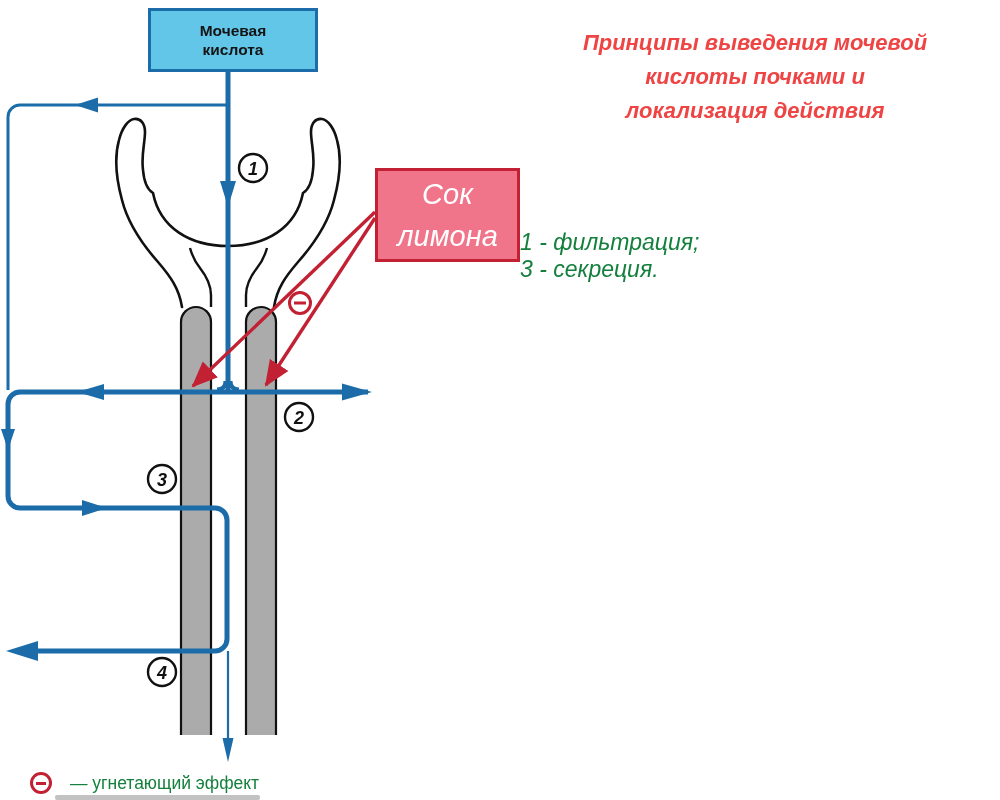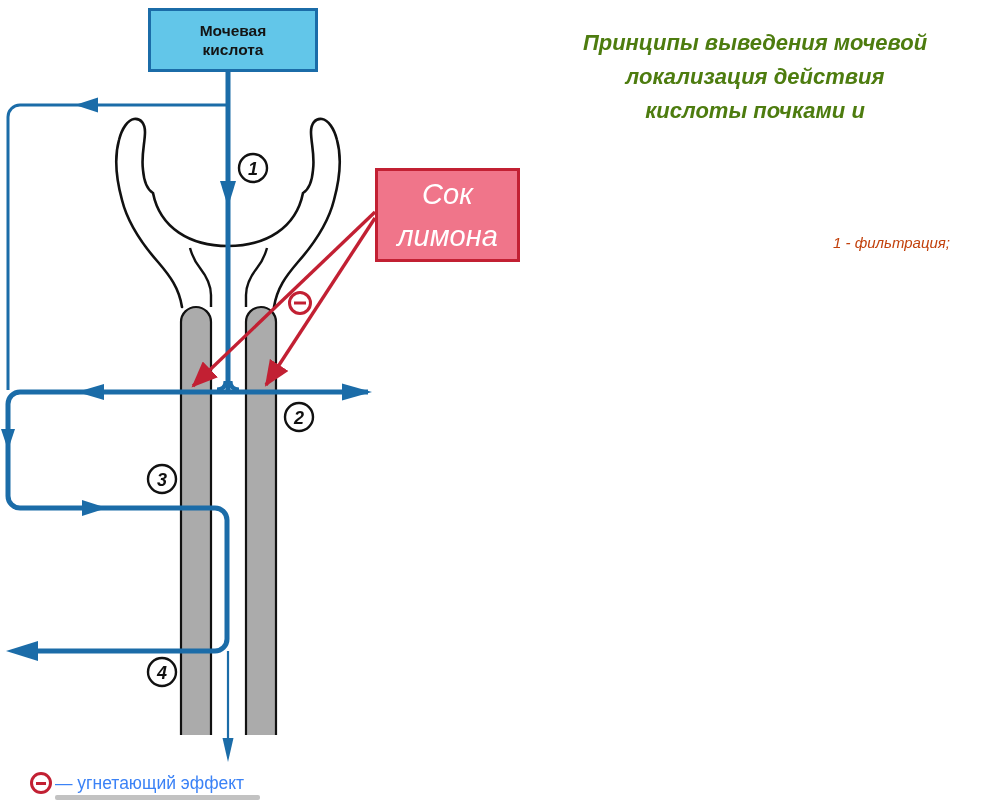--- a/index.html
+++ b/index.html
@@ -15,35 +15,35 @@
     background:#62C6E9;border:3px solid #1B6CA8;
     color:#141414;font-size:15.5px;font-weight:700;line-height:19px;text-align:center;
   }
   .lemon-box{
     left:375px;top:168px;width:145px;height:94px;
     background:#F0758A;border:3px solid #C22033;
     color:#ffffff;font-style:italic;font-size:29px;line-height:42px;text-align:center;
   }
   .title-block{
     position:absolute;left:540px;top:26px;width:430px;
-    color:#4d7c0f;font-style:italic;font-weight:700;font-size:22px;line-height:34px;text-align:center;
+    color:#ef4444;font-style:italic;font-weight:700;font-size:22px;line-height:34px;text-align:center;
   }
   .notes-block{
     position:absolute;left:520px;top:229px;width:430px;
-    color:#c2410c;font-style:italic;font-weight:400;font-size:15px;line-height:27px;text-align:right;
+    color:#15803d;font-style:italic;font-weight:400;font-size:23px;line-height:27px;text-align:left;
   }
   .bottom-legend{
     position:absolute;left:30px;top:771px;height:24px;display:flex;align-items:center;
   }
   .minus-circle{
     width:16px;height:16px;border:3px solid #C22033;border-radius:50%;
     display:flex;align-items:center;justify-content:center;background:#fff;flex:0 0 auto;
   }
   .minus-circle .bar{width:10px;height:3px;background:#C22033;}
-  .legend-text{margin-left:3px;color:#3b82f6;font-size:17.5px;font-weight:400;}
+  .legend-text{margin-left:18px;color:#15803d;font-size:17.5px;font-weight:400;}
   .edge-strip{
     position:absolute;left:55px;top:795px;width:205px;height:5px;background:#8f8f8f;opacity:.55;border-radius:2px;
   }
 </style>
 </head>
 <body>
 
 <div id="stage">
 
   <svg width="1000" height="800" viewBox="0 0 1000 800">
@@ -129,26 +129,27 @@
     <div>кислота</div>
   </div>
 
   <div class="box lemon-box">
     <div>Сок</div>
     <div>лимона</div>
   </div>
 
   <div class="title-block">
     <div>Принципы выведения мочевой</div>
+    <div>кислоты почками и</div>
     <div>локализация действия</div>
-    <div>кислоты почками и</div>
   </div>
 
   <div class="notes-block">
     <div>1 - фильтрация;</div>
+    <div>3 - секреция.</div>
   </div>
 
   <div class="bottom-legend">
     <span class="minus-circle">
       <span class="bar"></span>
     </span>
     <span class="legend-text">— угнетающий эффект</span>
   </div>
 
   <div class="edge-strip"></div>

